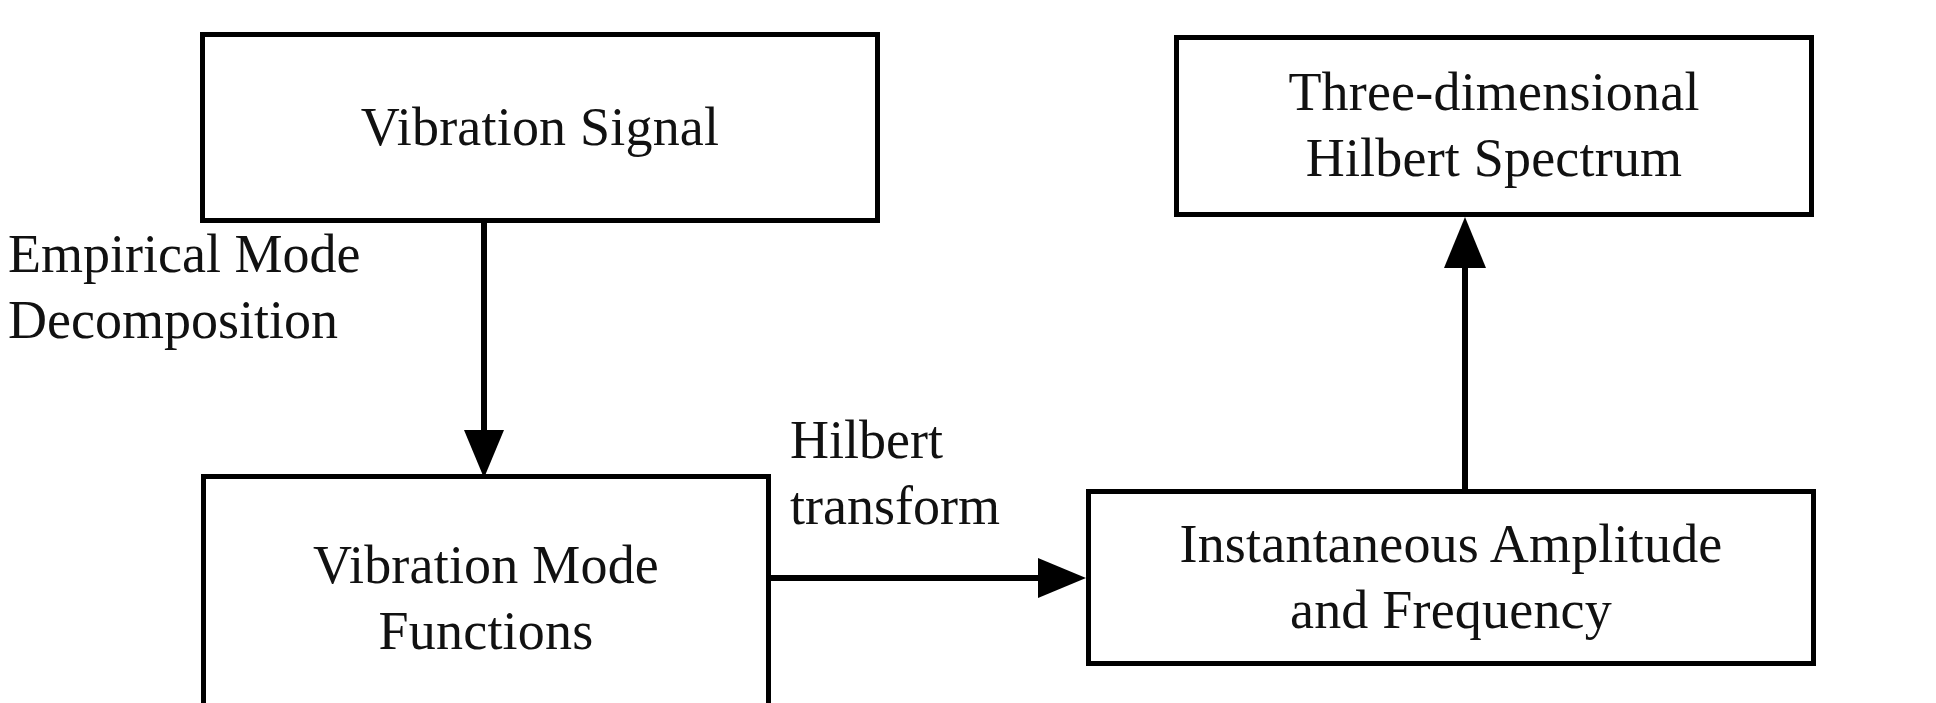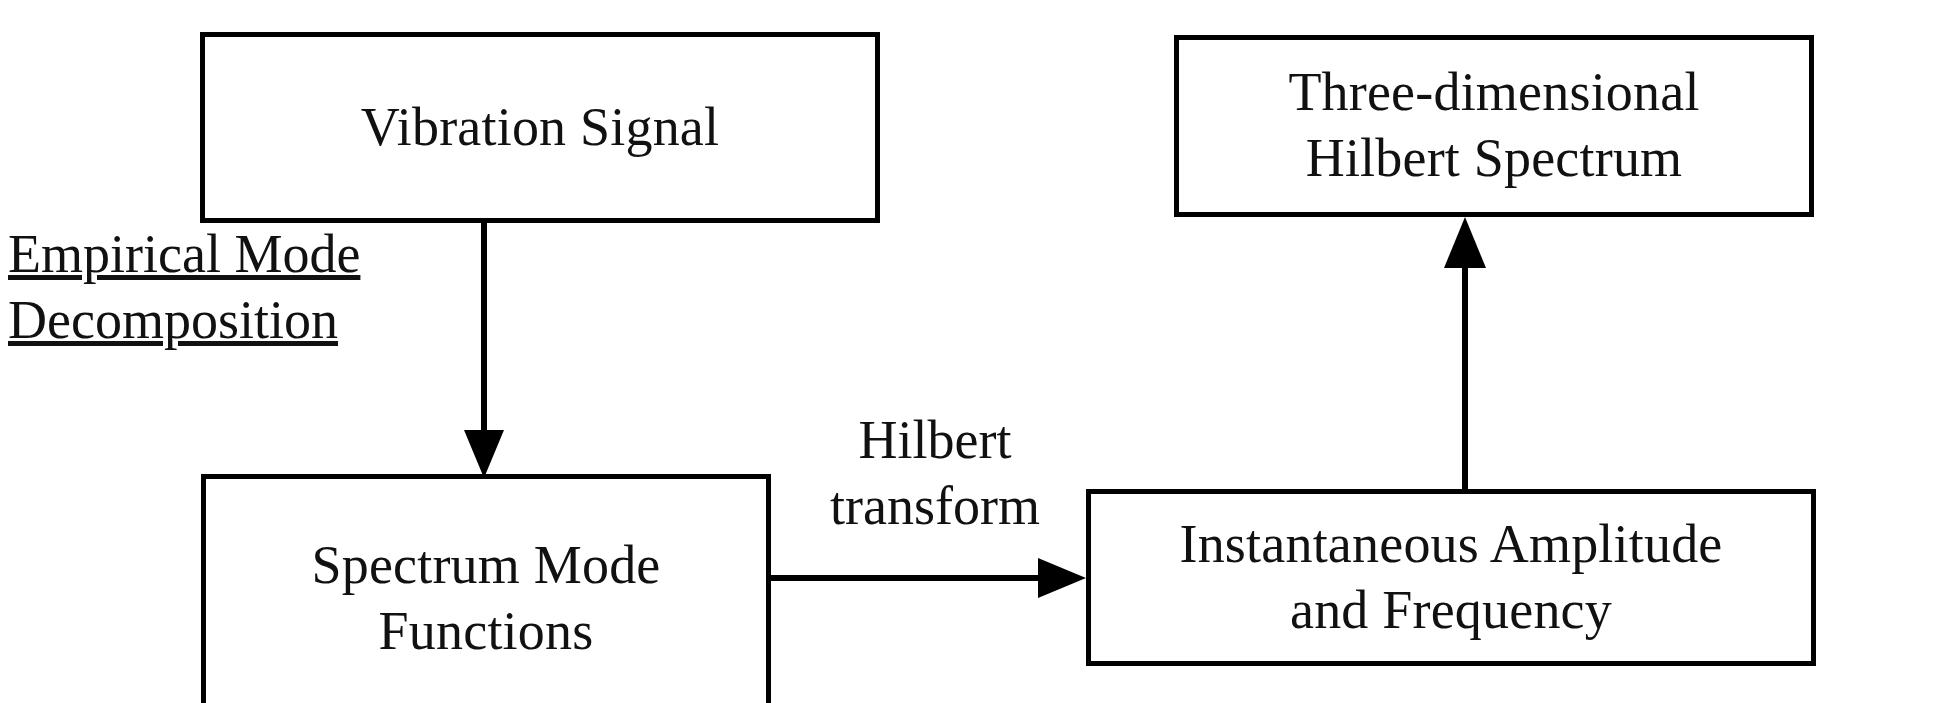--- a/index.html
+++ b/index.html
@@ -44,21 +44,21 @@
   
   .edge-label {
     position: absolute;
     font-size: 54px;
     line-height: 1.22;
     color: #111111;
     white-space: pre-line;
     text-align: left;
   }
   #edge-label-emd       { left: 8px;    top: 222px; text-align: left; }
-  #edge-label-hilbert   { left: 790px;  top: 408px; text-align: center; width: 290px; }
+  #edge-label-hilbert   { left: 790px;  top: 408px; width: 290px; }
   #edge-label-superpos  { left: 1488px; top: 260px; text-align: left; }
 
   
   #connectors {
     position: absolute;
     left: 0; top: 0;
     width: 1936px;
     height: 703px;
     pointer-events: none;
   }
@@ -86,34 +86,34 @@
       <line class="conn-line" x1="1465" y1="489" x2="1465" y2="248"></line>
       <polygon class="conn-head" points="1465,217 1444,268 1486,268"></polygon>
     </g>
   </svg>
 
   <div class="node" id="node-vibration-signal">
     <span class="label" style="white-space: pre-line;">Vibration Signal</span>
   </div>
 
   <div class="node" id="node-imf">
-    <span class="label" style="white-space: pre-line;">Spectrum Mode
+    <span class="label" style="white-space: pre-line;">Vibration Mode
 Functions</span>
   </div>
 
   <div class="node" id="node-hilbert-spectrum">
     <span class="label" style="white-space: pre-line;">Three-dimensional
 Hilbert Spectrum</span>
   </div>
 
   <div class="node" id="node-instantaneous">
     <span class="label" style="white-space: pre-line;">Instantaneous Amplitude
 and Frequency</span>
   </div>
 
-  <div class="edge-label" id="edge-label-emd" style="white-space: pre-line; text-decoration: underline;">Empirical Mode
+  <div class="edge-label" id="edge-label-emd" style="white-space: pre-line;">Empirical Mode
 Decomposition</div>
 
   <div class="edge-label" id="edge-label-hilbert" style="white-space: pre-line;">Hilbert
 transform</div>
 
 
 </div>
 
 </body></html>

